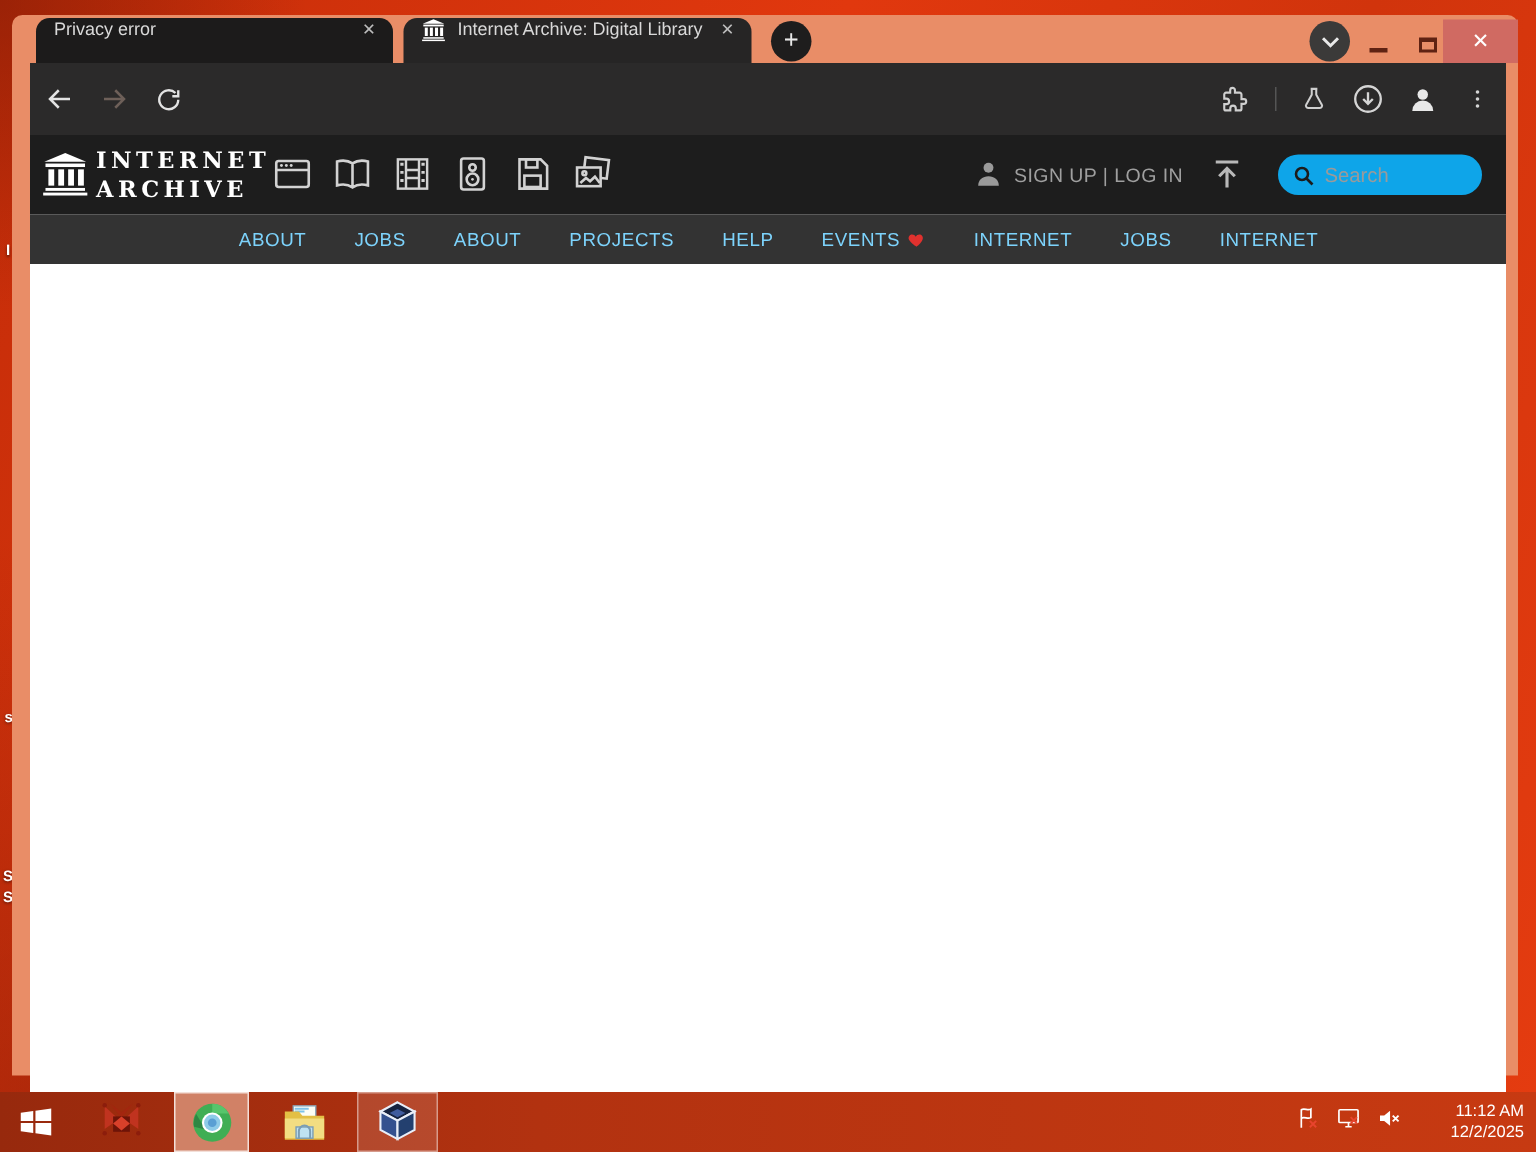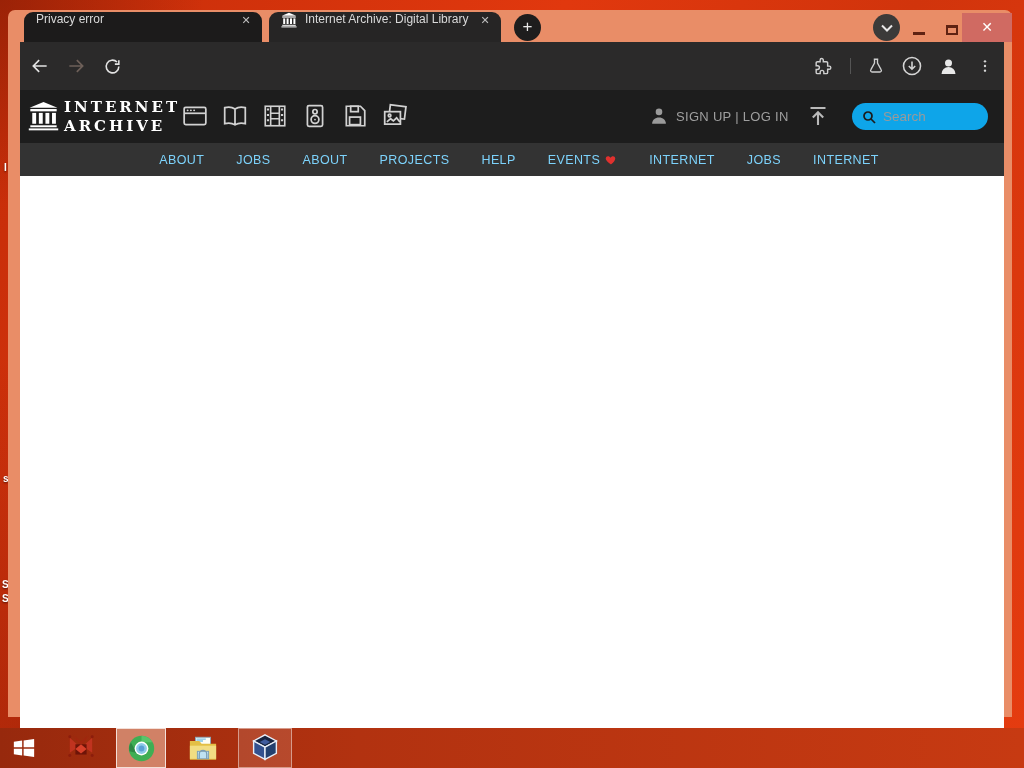--- a/index.html
+++ b/index.html
@@ -370,14 +370,39 @@
     </div>
     <div class="tb-btn tb-app tb-open" style="margin-left:12px; width:54px;">
       <svg width="28" height="30" viewBox="0 0 32 34">
         <polygon points="16,2 29,9 16,16 3,9" fill="#16233f" stroke="#e8eef8" stroke-width="1.6"></polygon>
         <polygon points="3,9 16,16 16,30 3,23" fill="#33518f" stroke="#e8eef8" stroke-width="1.6"></polygon>
         <polygon points="29,9 16,16 16,30 29,23" fill="#23406f" stroke="#e8eef8" stroke-width="1.6"></polygon>
         <polygon points="16,7 22,10.2 16,13.4 10,10.2" fill="#3f5c9e"></polygon>
       </svg>
     </div>
 
+    <div class="tray">
+      <span>
+        <svg width="17" height="17" viewBox="0 0 24 24" fill="none" stroke="#fff" stroke-width="1.6">
+          <path d="M5 21V3.5M5 4c3-1.8 6 1.2 9-.6v8c-3 1.8-6-1.2-9 .6"></path>
+          <path d="M13 14.5l6 6M19 14.5l-6 6" stroke="#e8442e" stroke-width="1.8"></path>
+        </svg>
+      </span>
+      <span>
+        <svg width="18" height="17" viewBox="0 0 24 24" fill="none" stroke="#fff" stroke-width="1.6">
+          <rect x="3" y="4" width="18" height="12" rx="1"></rect>
+            <path d="M9 20h6M12 16v4"></path>
+          <path d="M14 11l6 6M20 11l-6 6" stroke="#e8442e" stroke-width="1.8"></path>
+        </svg>
+      </span>
+      <span>
+        <svg width="18" height="17" viewBox="0 0 24 24">
+            <path d="M3.5 9.5v5h4l5.5 4.5v-14L7.5 9.5z" fill="#fff"></path>
+            <path d="M15.5 9.5l5.5 5.5M21 9.5L15.5 15" stroke="#fff" stroke-width="1.8"></path>
+          </svg>
+      </span>
+      <div class="clock">
+        <div>11:12 AM</div>
+        <div>12/2/2025</div>
+      </div>
+    </div>
   </div>
 </div>
 
 </body></html>

